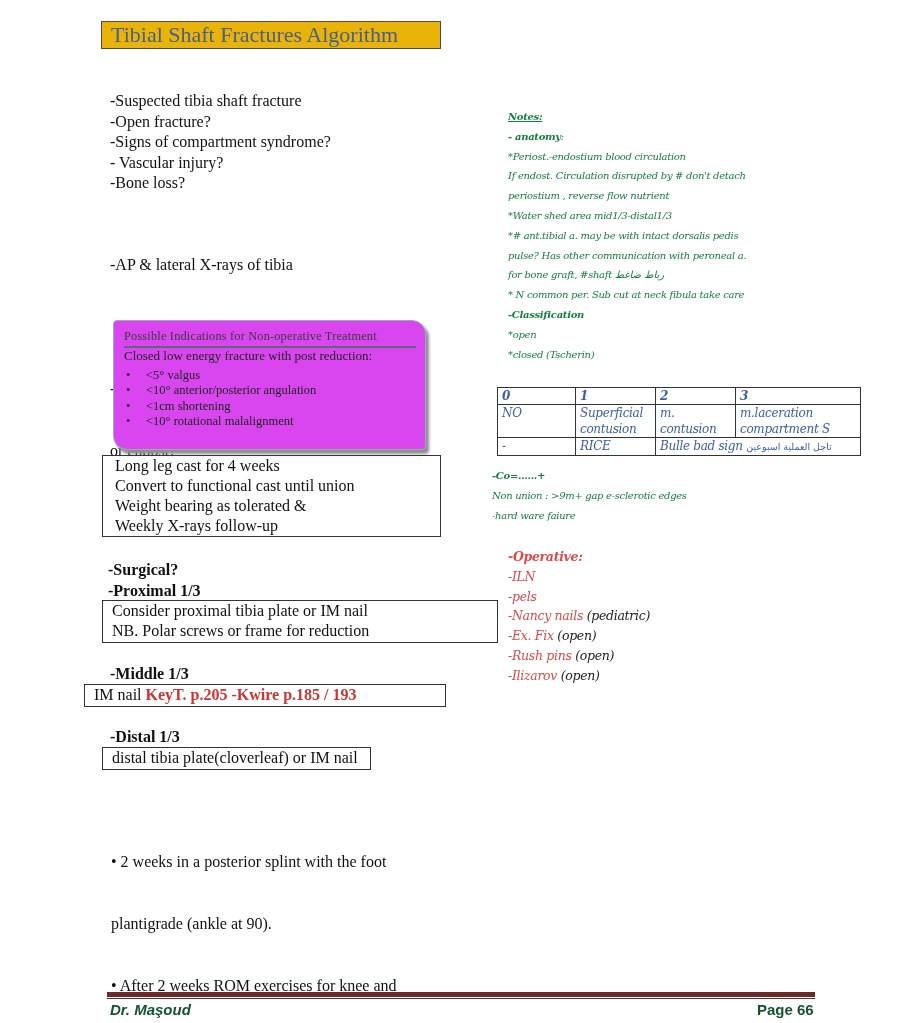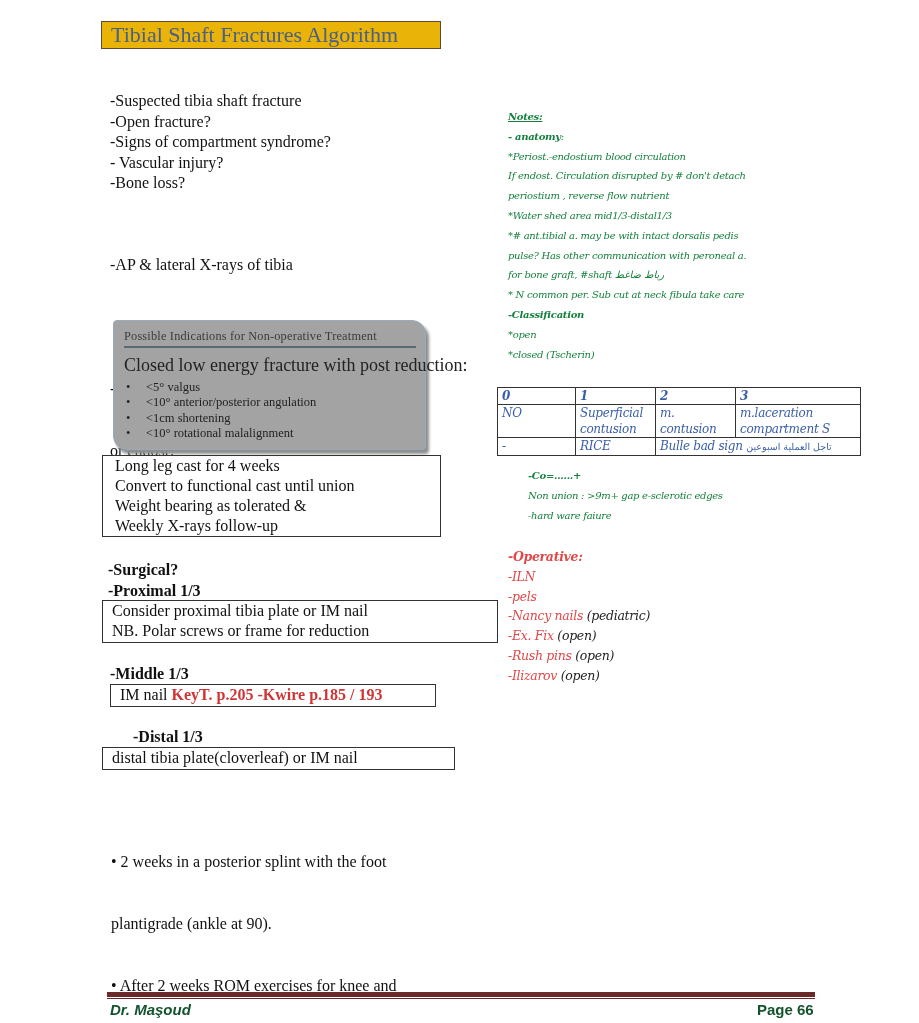--- a/index.html
+++ b/index.html
@@ -20,30 +20,30 @@
       color: #4a6085; font-size: 22px; line-height: 26px;
       padding-left: 9px; white-space: nowrap;
     }
 
     .lines { font-size: 16px; line-height: 20.6px; white-space: nowrap; }
     .bold { font-weight: bold; }
 
     
     .panel {
       left: 113px; top: 320px; width: 313px; height: 130px;
-      background: #a3a3a3; border: 1px solid #9ab;
+      background: #d946ef; border: 1px solid #9ab;
       border-radius: 4px 14px 4px 14px;
       box-shadow: 3px 4px 3px #8e8e8e;
       padding: 8px 9px 0 10px;
     }
     .panel-title {
       font-size: 12.3px; color: #3b3b3b; letter-spacing: 0.2px;
       border-bottom: 2px solid #5a6a72; padding-bottom: 2px; white-space: nowrap;
     }
-    .panel-sub { font-size: 18px; color: #222; margin-top: 7px; white-space: nowrap; }
+    .panel-sub { font-size: 13px; color: #222; white-space: nowrap; }
     .panel ul { list-style: none; margin-top: 4px; }
     .panel li { font-size: 12.5px; line-height: 15.4px; color: #222; white-space: nowrap; padding-left: 2px; }
     .panel li .dot { display: inline-block; width: 20px; }
 
     .boxed {
       border: 1px solid #333; font-size: 16px; line-height: 20px;
       padding-left: 9px; white-space: nowrap;
     }
     .red-bold { color: #d03535; font-weight: bold; }
 
@@ -127,26 +127,26 @@
 <div class="abs lines bold" style="left:108px; top:560px;">
   <div>-Surgical?</div>
   <div>-Proximal 1/3</div>
 </div>
 <div class="abs boxed" style="left:102px; top:600px; width:396px; height:43px;">
   <div>Consider proximal tibia plate or IM nail</div>
   <div>NB. Polar screws or frame for reduction</div>
 </div>
 
 <div class="abs lines bold" style="left:110px; top:664px;">-Middle 1/3</div>
-<div class="abs boxed" style="left:110px; top:684px; width:326px; height:23px;">
+<div class="abs boxed" style="left:84px; top:684px; width:362px; height:23px;">
   <span>IM nail </span><span class="red-bold">KeyT. p.205 -Kwire p.185 / 193</span>
 </div>
 
-<div class="abs lines bold" style="left:110px; top:727px;margin-left:23px;">-Distal 1/3</div>
-<div class="abs boxed" style="left:102px; top:747px; width:353px; height:23px;">
+<div class="abs lines bold" style="left:110px; top:727px;">-Distal 1/3</div>
+<div class="abs boxed" style="left:102px; top:747px; width:269px; height:23px;">
   <span>distal tibia plate(cloverleaf) or IM nail</span>
 </div>
 
 <div class="abs lines" style="left:111px; top:811px; white-space:pre;">
   <div>• 2 weeks in a posterior splint with the foot</div>
   <div>plantigrade (ankle at 90).</div>
   <div>• After 2 weeks ROM exercises for knee and</div>
   
   
   
@@ -192,21 +192,21 @@
         </td>
   </tr>
   <tr>
     <td>-</td>
     <td>RICE</td>
     <td colspan="2"><span>Bulle bad sign</span> <span class="arabic">تاجل العملية اسبوعين</span></td>
   </tr>
 </tbody>
   </table>
 
-<div class="abs notes" style="left:528px; top:466px;">
+<div class="abs notes" style="left:492px; top:466px;">
   <div class="b">-Co=......+</div>
   <div>Non union  : &gt;9m+ gap e-sclerotic edges</div>
   <div>-hard ware faiure</div>
 </div>
 
 <div class="abs operative" style="left:508px; top:547px;">
   <div style="font-weight:bold;">-Operative:</div>
   <div><span>-ILN</span><span class="dark"></span></div>
   <div><span>-pels</span><span class="dark"></span></div>
   <div><span>-Nancy nails </span><span class="dark">(pediatric)</span></div>

